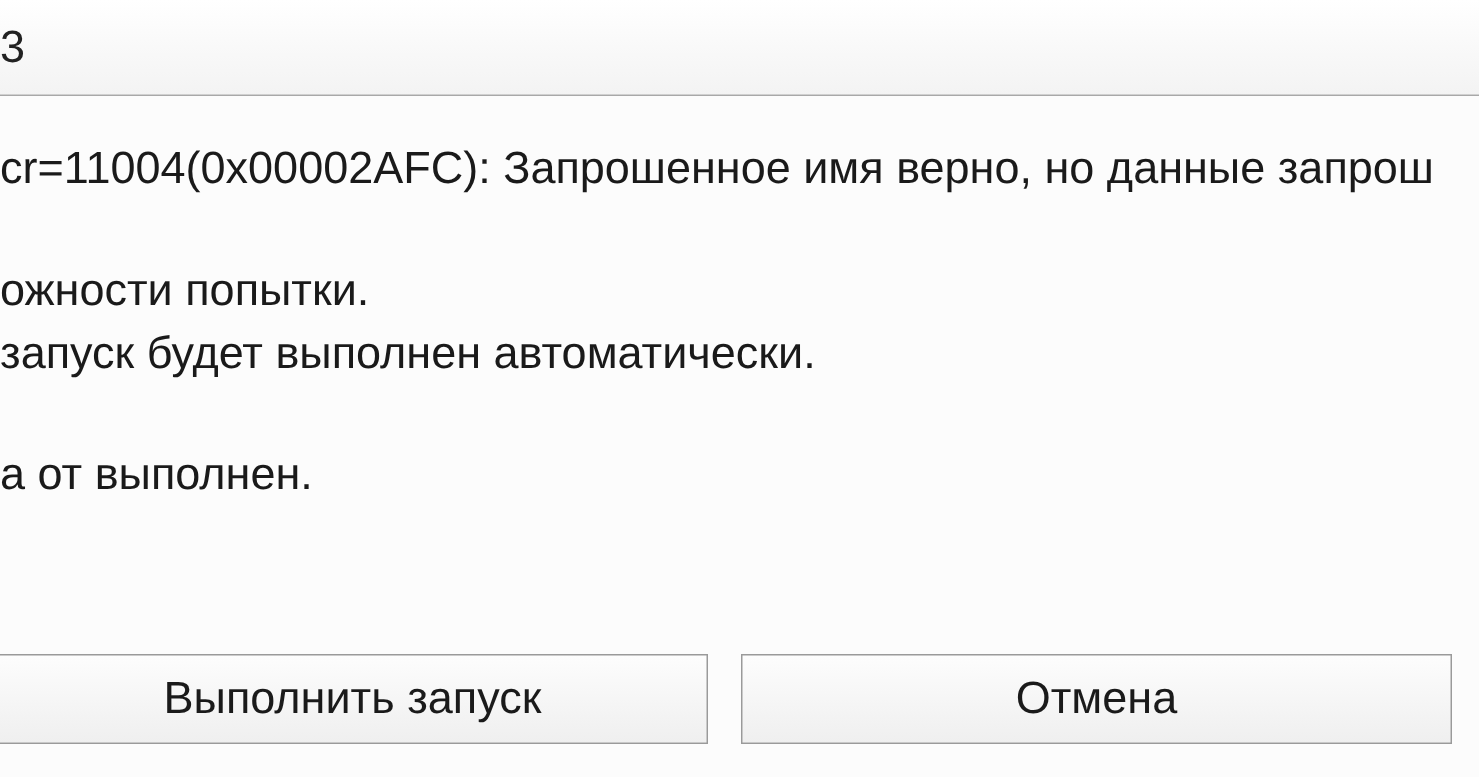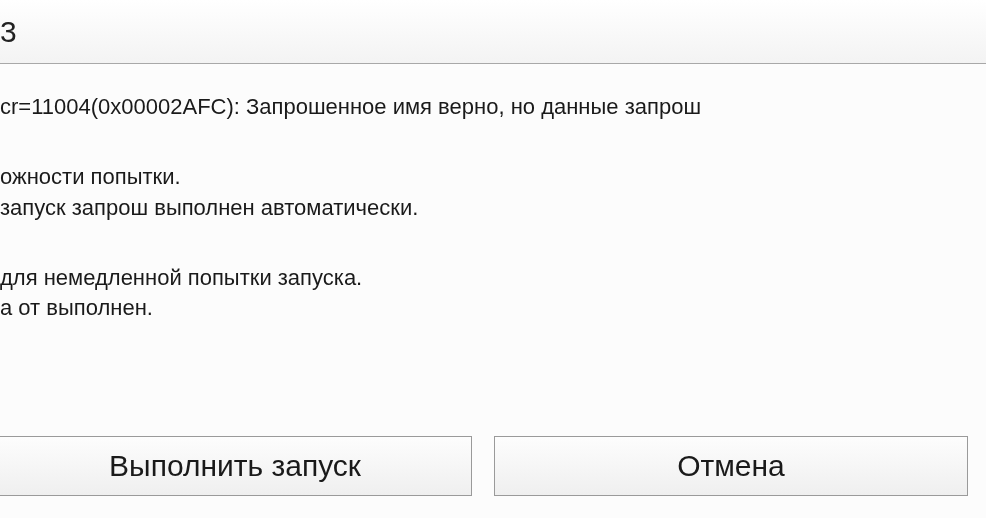--- a/index.html
+++ b/index.html
@@ -23,21 +23,21 @@
       align-items: center;
       padding-left: 0px;
     }
     .titlebar-text {
       font-size: 30px;
       color: #222;
       font-weight: 400;
     }
     .content {
       padding: 28px 0 0 0;
-      font-size: 22px;
+      font-size: 30px;
       color: #1a1a1a;
       line-height: 1.38;
       font-weight: 400;
     }
     .content-line {
       white-space: nowrap;
       overflow: hidden;
     }
     .spacer {
       height: 40px;
@@ -73,22 +73,21 @@
 <body>
 
 <div class="titlebar">
   <span class="titlebar-text">3</span>
 </div>
 
 <div class="content">
   <div class="content-line">cr=11004(0x00002AFC): Запрошенное имя верно, но данные запрош</div>
   <div class="spacer"></div>
   <div class="content-line">ожности попытки.</div>
-  <div class="content-line"> запуск запрош выполнен автоматически.</div>
+  <div class="content-line"> запуск будет выполнен автоматически.</div>
   <div class="spacer"></div>
-  <div class="content-line"> для немедленной попытки запуска.</div>
   <div class="content-line">а от выполнен.</div>
 </div>
 
 <div class="buttons">
   <button class="btn btn-left">Выполнить запуск</button>
   <button class="btn">Отмена</button>
 </div>
 
 </body></html>

